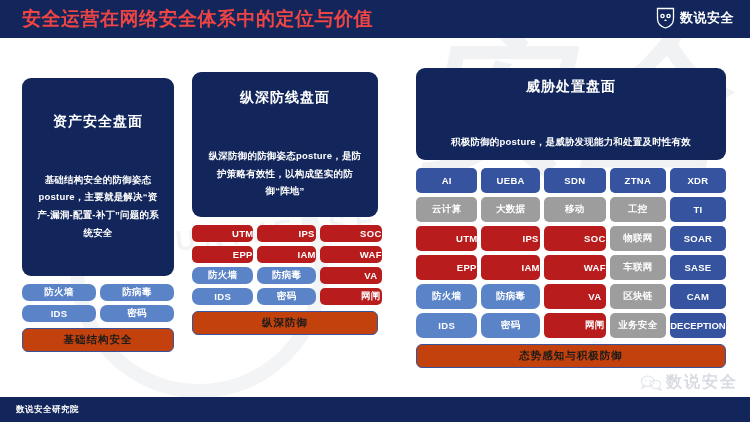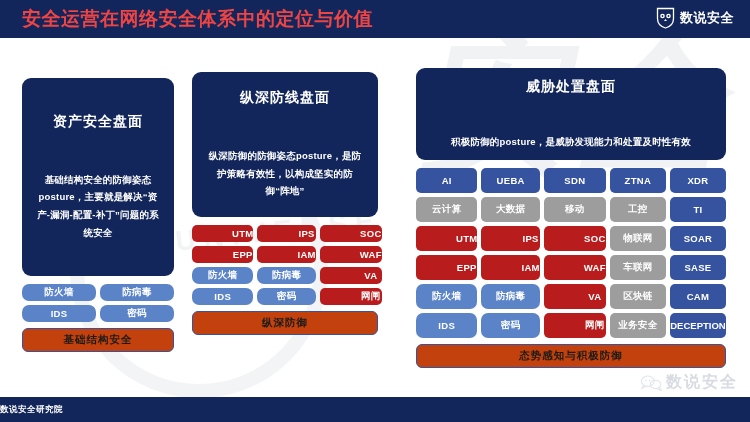--- a/index.html
+++ b/index.html
@@ -90,21 +90,21 @@
     margin-top:6px;background:#c2410c;border:1px solid #35539f;border-radius:6px;
     height:22px;display:flex;align-items:center;justify-content:center;
     color:#1b1b1b;font-size:10.5px;font-weight:700;letter-spacing:1px;
   }
 
   
   #bottombar{
     position:absolute;left:0;bottom:0;width:750px;height:25px;
     background:#12265b;display:flex;align-items:center;
   }
-  #bottombar-label{color:#fff;font-size:8.5px;font-weight:700;margin-left:0;letter-spacing:.5px;}
+  #bottombar-label{color:#fff;font-size:8.5px;font-weight:700;margin-left:16px;letter-spacing:.5px;}
   #wm-brand{
     position:absolute;right:12px;bottom:29px;display:flex;align-items:center;gap:4px;
     opacity:.55;
   }
   #wm-brand-name{color:#b9bfcb;font-size:16px;font-weight:700;letter-spacing:2px;}
   .chat-icon{width:22px;height:17px;display:block;}
 </style>
 </head>
 <body>
 

